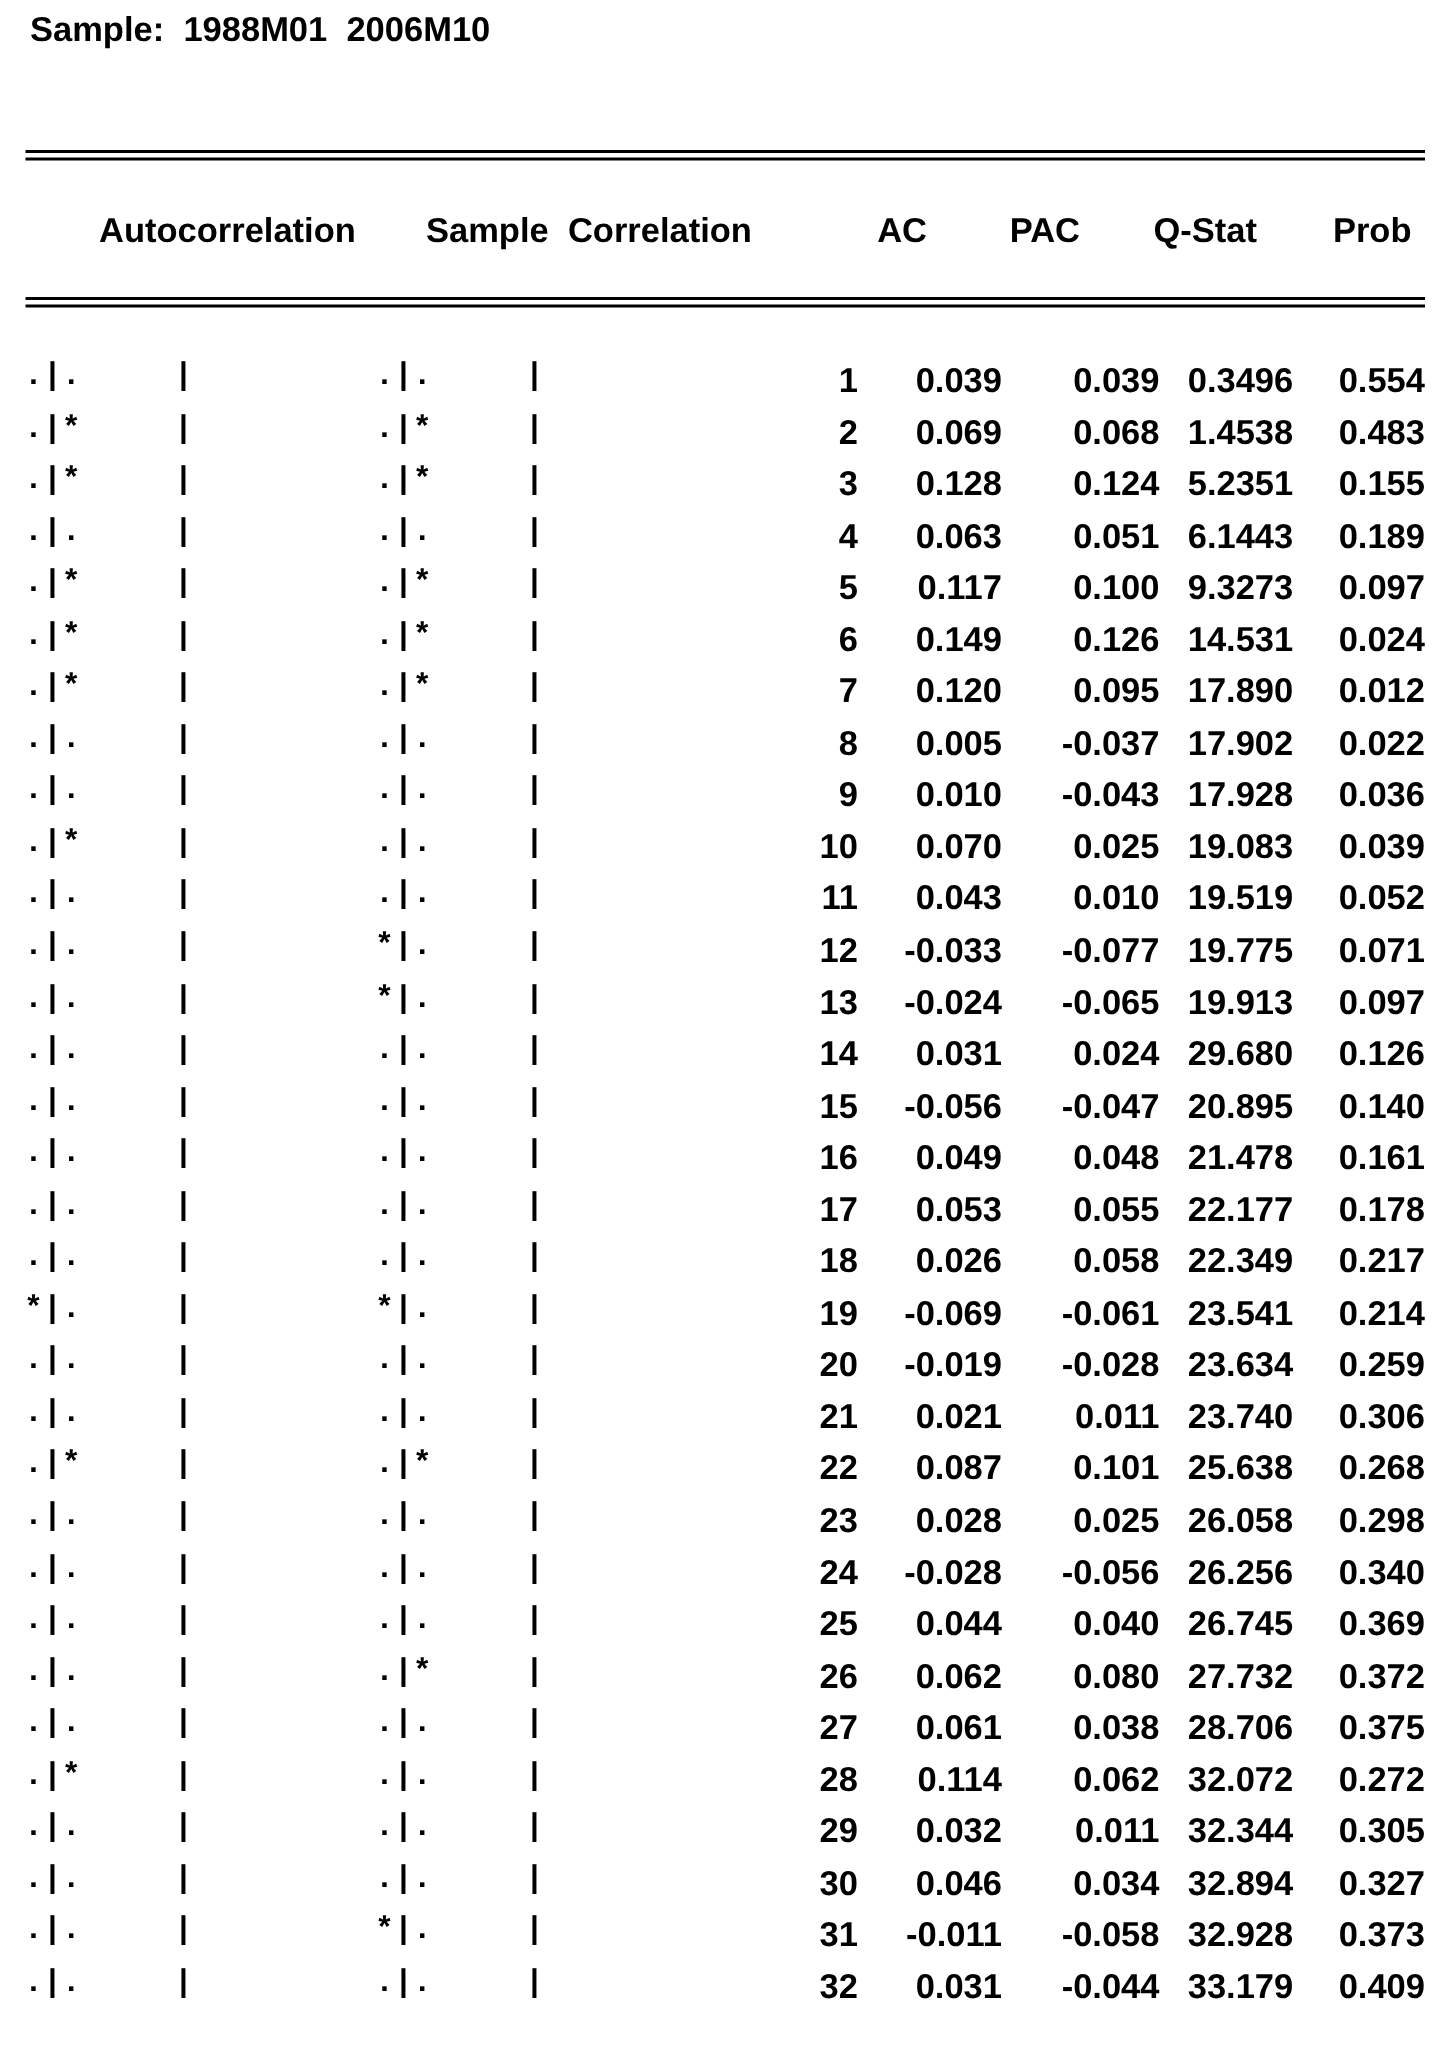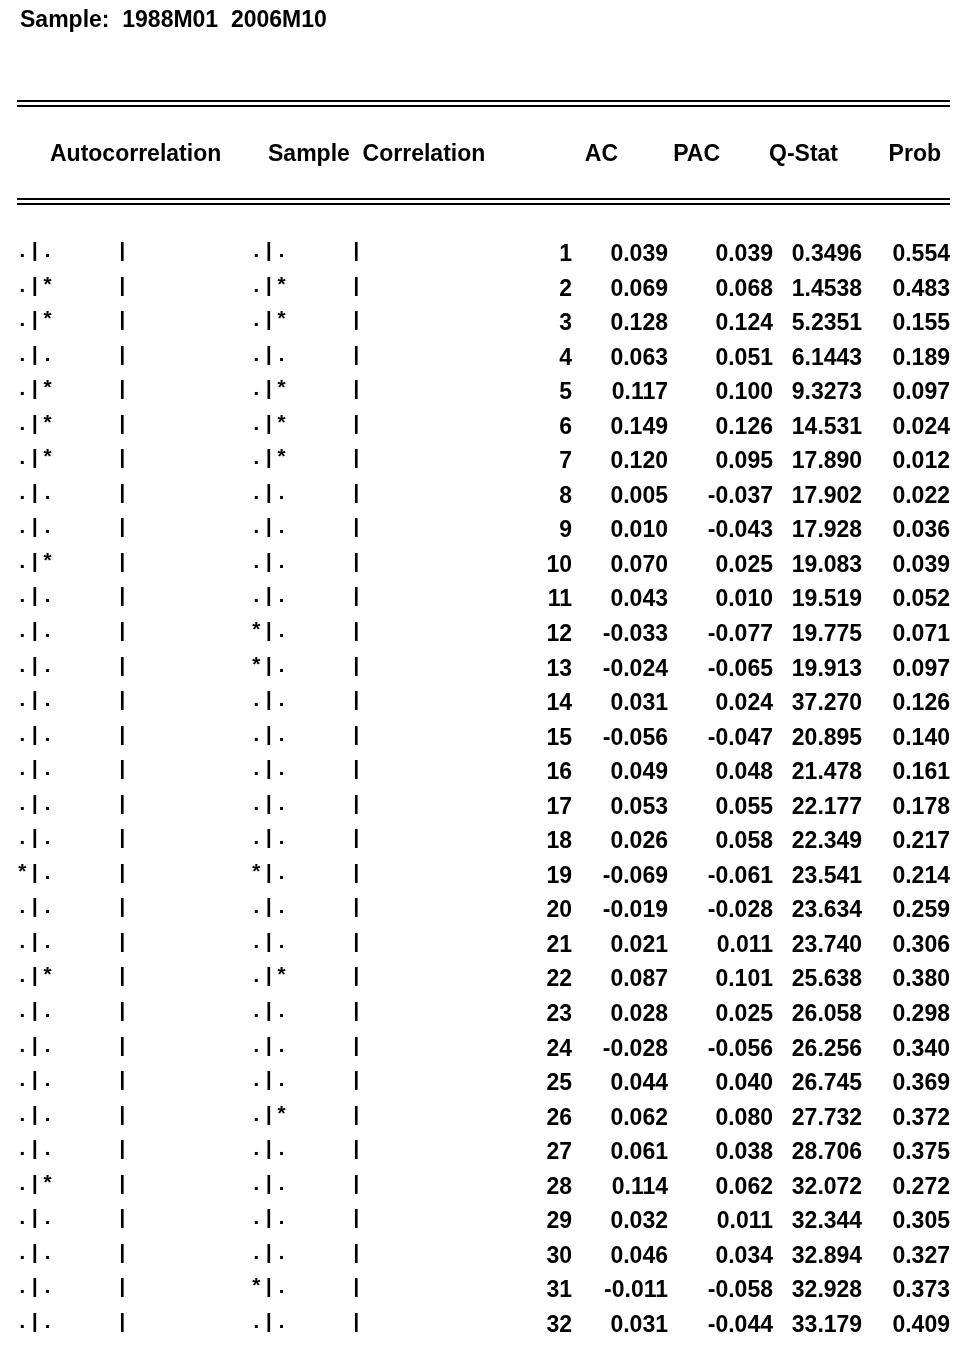--- a/index.html
+++ b/index.html
@@ -48,20 +48,21 @@
   #rule-top    { top: 100px; }
   #rule-header { top: 198px; }
 
   
   .colhead {
     position: absolute;
     top: 142px;
     font-size: 23px;
     line-height: 1;
     white-space: pre;
+    margin-left: 16px;
   }
   #head-ac-plot  { left: 50px; }
   #head-pac-plot { left: 268px; }
   #head-ac   { right: 337px; }
   #head-pac  { right: 235px; }
   #head-q    { right: 117px; }
   #head-prob { right: 14px; }
 
   
   #rows {
@@ -250,21 +251,21 @@
         <div class="num c-pac">-0.065</div>
         <div class="num c-q">19.913</div>
         <div class="num c-prob">0.097</div>
       </div>
       <div class="row">
         <div class="plot plot-ac"><span class="pat">.|.</span><span class="gap"></span><span class="edge">|</span></div>
         <div class="plot plot-pac"><span class="pat">.|.</span><span class="gap"></span><span class="edge">|</span></div>
         <div class="num c-lag">14</div>
         <div class="num c-ac">0.031</div>
         <div class="num c-pac">0.024</div>
-        <div class="num c-q">37.270</div>
+        <div class="num c-q">29.680</div>
         <div class="num c-prob">0.126</div>
       </div>
       <div class="row">
         <div class="plot plot-ac"><span class="pat">.|.</span><span class="gap"></span><span class="edge">|</span></div>
         <div class="plot plot-pac"><span class="pat">.|.</span><span class="gap"></span><span class="edge">|</span></div>
         <div class="num c-lag">15</div>
         <div class="num c-ac">-0.056</div>
         <div class="num c-pac">-0.047</div>
         <div class="num c-q">20.895</div>
         <div class="num c-prob">0.140</div>
@@ -323,21 +324,21 @@
         <div class="num c-q">23.740</div>
         <div class="num c-prob">0.306</div>
       </div>
       <div class="row">
         <div class="plot plot-ac"><span class="pat">.|*</span><span class="gap"></span><span class="edge">|</span></div>
         <div class="plot plot-pac"><span class="pat">.|*</span><span class="gap"></span><span class="edge">|</span></div>
         <div class="num c-lag">22</div>
         <div class="num c-ac">0.087</div>
         <div class="num c-pac">0.101</div>
         <div class="num c-q">25.638</div>
-        <div class="num c-prob">0.380</div>
+        <div class="num c-prob">0.268</div>
       </div>
       <div class="row">
         <div class="plot plot-ac"><span class="pat">.|.</span><span class="gap"></span><span class="edge">|</span></div>
         <div class="plot plot-pac"><span class="pat">.|.</span><span class="gap"></span><span class="edge">|</span></div>
         <div class="num c-lag">23</div>
         <div class="num c-ac">0.028</div>
         <div class="num c-pac">0.025</div>
         <div class="num c-q">26.058</div>
         <div class="num c-prob">0.298</div>
       </div>

